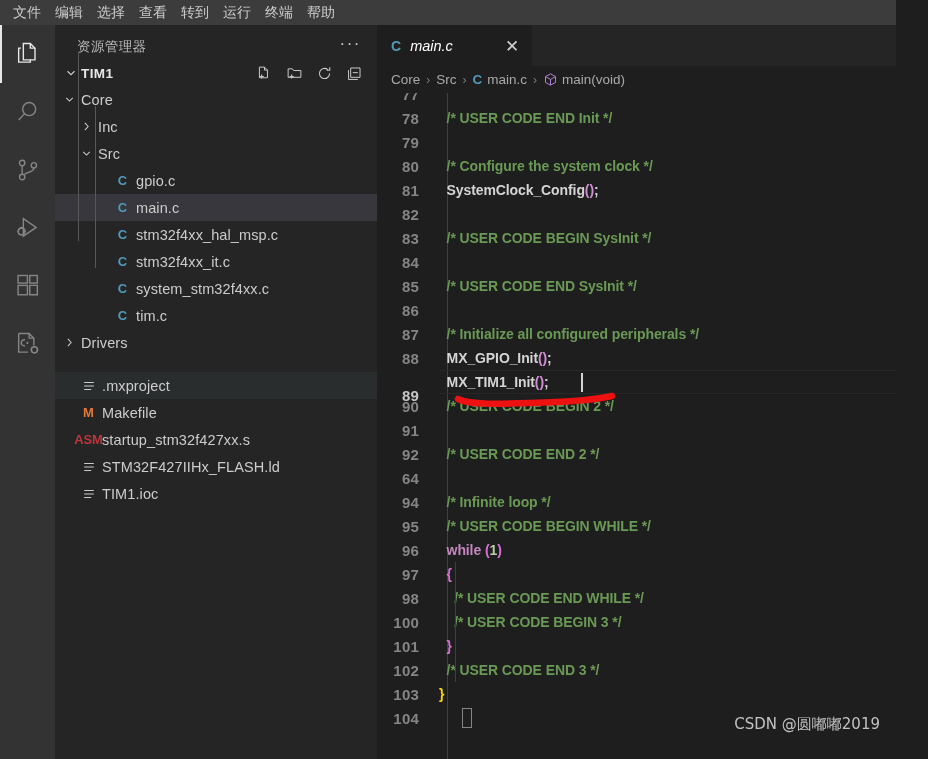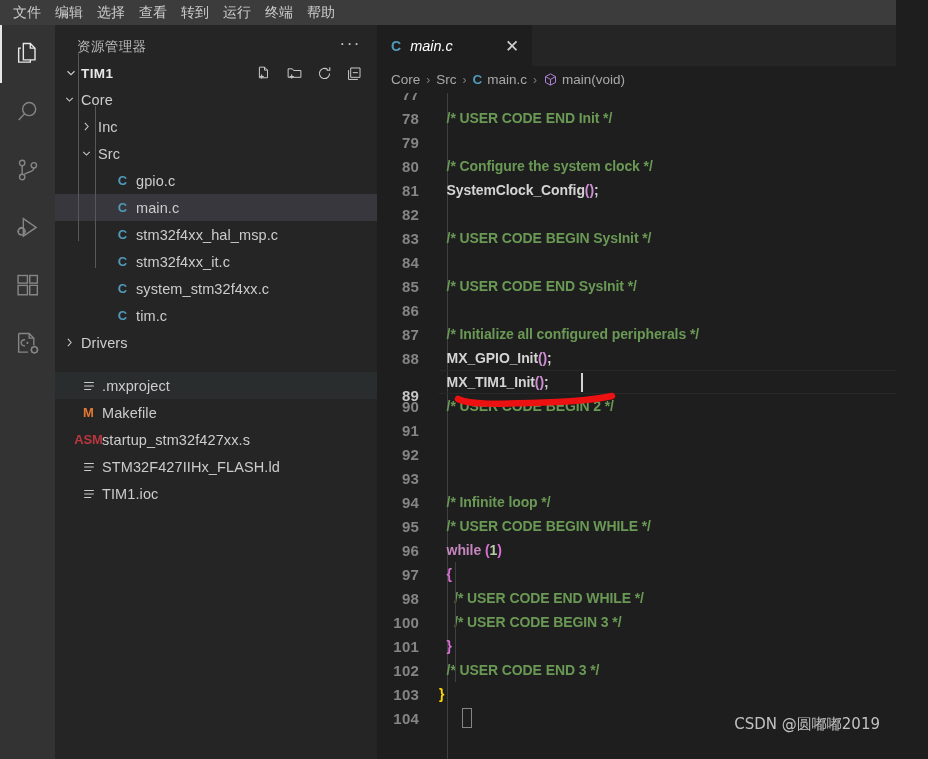--- a/index.html
+++ b/index.html
@@ -605,23 +605,24 @@
           <div class="code-line">
             <div class="gutter">90</div>
             <div class="ctext"><span class="wht">  </span><span class="cmt">/* USER CODE BEGIN 2 */</span></div>
           </div>
           <div class="code-line">
             <div class="gutter">91</div>
             <div class="ctext"></div>
           </div>
           <div class="code-line">
             <div class="gutter">92</div>
-          </div>
-          <div class="code-line">
-            <div class="gutter">93</div>
+            <div class="ctext"><span class="wht">  </span><span class="cmt">/* USER CODE END 2 */</span></div>
+          </div>
+          <div class="code-line">
+            <div class="gutter">64</div>
             <div class="ctext"></div>
           </div>
           <div class="code-line">
             <div class="gutter">94</div>
             <div class="ctext"><span class="wht">  </span><span class="cmt">/* Infinite loop */</span></div>
           </div>
           <div class="code-line">
             <div class="gutter">95</div>
             <div class="ctext"><span class="wht">  </span><span class="cmt">/* USER CODE BEGIN WHILE */</span></div>
           </div>

